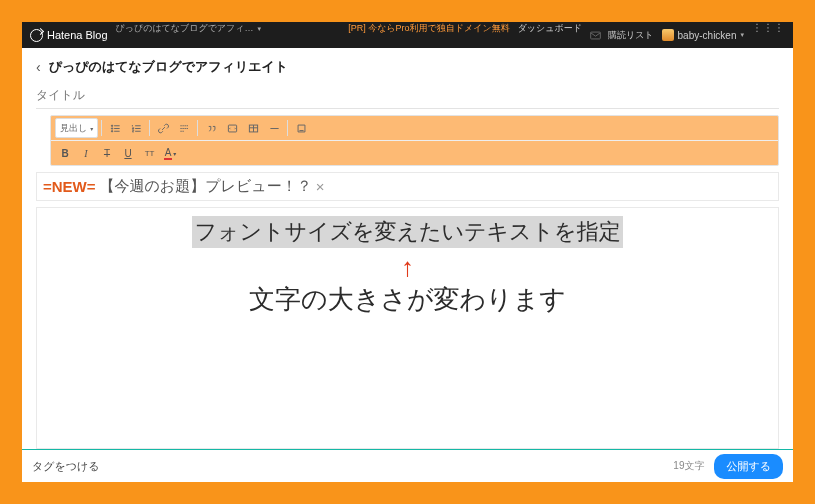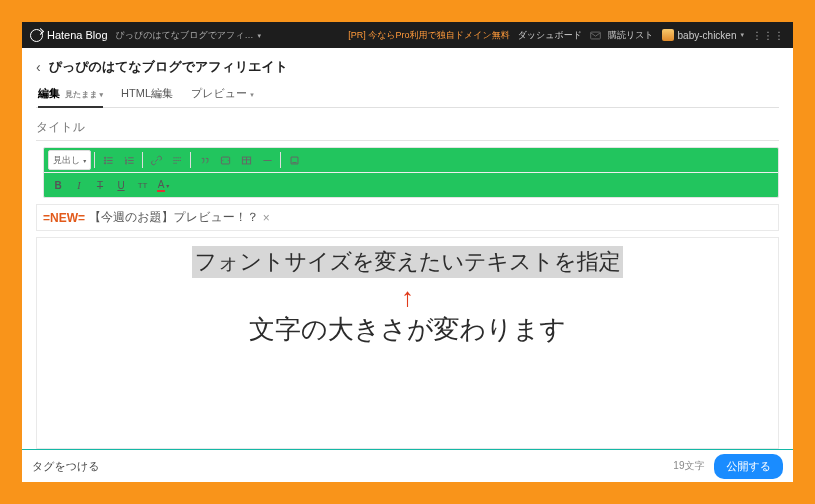--- a/index.html
+++ b/index.html
@@ -1,19 +1,19 @@
 <!DOCTYPE html>
 <html><head>
 <meta charset="utf-8">
 <style>
   html,body{margin:0;padding:0;font-family:"Hiragino Sans","Meiryo",sans-serif;}
   body{background:#f9941a;width:815px;height:504px;overflow:hidden;}
   .frame{position:absolute;left:22px;top:22px;width:771px;height:460px;background:#fff;display:flex;flex-direction:column;}
   
-  .topbar{height:26px;background:#1d1d1d;color:#ccc;display:flex;align-items:center;font-size:10px;padding:0 8px;gap:8px;}
+  .topbar{height:26px;background:#1d1d1d;color:#ccc;display:flex;font-size:10px;padding:0 8px;gap:8px;}
   .topbar .logo{display:flex;align-items:center;gap:4px;font-size:11px;color:#fff;}
   .topbar .logo-icon{width:11px;height:11px;border:1.5px solid #fff;border-radius:50%;position:relative;}
   .topbar .logo-icon:before{content:"";position:absolute;right:-1px;top:-1px;width:4px;height:4px;border-right:1.5px solid #fff;border-top:1.5px solid #fff;transform:rotate(45deg);}
   .topbar .blog-sel{color:#aaa;font-size:9px;}
   .topbar .blog-sel:after{content:"▾";margin-left:4px;font-size:7px;}
   .topbar .spacer{flex:1;}
   .topbar .pr{color:#ff9a3a;font-size:9px;}
   .topbar .hlink{color:#ccc;font-size:9px;cursor:pointer;}
   .topbar .deliver{display:flex;align-items:center;gap:7px;}
   .topbar .user{display:flex;align-items:center;gap:4px;}
@@ -29,29 +29,29 @@
   .tabs{display:flex;gap:18px;margin-top:10px;font-size:11px;color:#555;border-bottom:1px solid #e0e0e0;padding:0 2px;}
   .tab{padding:0 0 6px 0;cursor:pointer;position:relative;}
   .tab.active{color:#000;font-weight:600;}
   .tab.active:after{content:"";position:absolute;left:0;right:0;bottom:-1px;height:2px;background:#333;}
   .tab .sub{font-size:8px;color:#888;margin-left:2px;}
   .tab .dd:after{content:" ▾";font-size:7px;color:#888;}
 
   .title-field{margin:8px 14px 0 14px;}
   .title-input{width:100%;border:none;border-bottom:1px solid #e3e3e3;font-size:12px;color:#bbb;padding:4px 0 6px 0;outline:none;background:transparent;}
 
-  .toolbar{margin:6px 14px 0 21px;border:1px solid #e3e3e3;border-radius:2px;background:#22c55e;}
+  .toolbar{margin:6px 14px 0 28px;border:1px solid #e3e3e3;border-radius:2px;background:#fdba74;}
   .tb-row{display:flex;align-items:center;height:24px;padding:0 4px;gap:1px;}
   .tb-row + .tb-row{border-top:1px solid #eee;}
   .tb-btn{min-width:20px;height:20px;display:flex;align-items:center;justify-content:center;font-size:10px;color:#555;cursor:pointer;border-radius:2px;}
   .tb-sep{width:1px;height:16px;background:#ddd;margin:0 2px;}
   .tb-sel{font-size:9px;color:#666;padding:0 4px;border:1px solid #ddd;height:18px;display:flex;align-items:center;border-radius:2px;background:#fff;}
   .tb-sel:after{content:"▾";margin-left:3px;font-size:6px;}
 
-  .banner{margin:6px 14px 0 14px;border:1px solid #e9e9e9;font-size:12px;padding:4px 6px;display:flex;align-items:center;gap:4px;color:#555;}
+  .banner{margin:6px 14px 0 14px;border:1px solid #e9e9e9;font-size:15px;padding:4px 6px;display:flex;align-items:center;gap:4px;color:#555;}
   .banner .new{color:#e25a1b;font-weight:600;}
   .banner .close{color:#999;cursor:pointer;}
 
   .editor{flex:1;margin:6px 14px 0 14px;border:1px solid #e9e9e9;background:#fff;position:relative;overflow:hidden;}
   .ed-content{position:absolute;left:0;right:0;top:8px;text-align:center;}
   .hl{display:inline-block;background:#d7d7d7;color:#2c2c2c;font-size:22px;padding:1px 2px;}
   .arrow{color:#e03a1a;font-size:26px;margin:6px 0 2px 0;line-height:1;}
   .big{font-size:26px;color:#2b2b2b;}
 
   .footer{height:32px;border-top:1px solid #14b8a6;display:flex;align-items:center;padding:0 10px;font-size:11px;gap:10px;}
@@ -88,31 +88,20 @@
       <span>baby-chicken</span>
     </div>
     <div class="menu-dots">⋮⋮⋮</div>
   </div>
 
   <div class="page">
     <div class="page-head">
       <div class="crumb">
         <span class="back">‹</span>
         <span class="title">ぴっぴのはてなブログでアフィリエイト</span>
-      </div>
-      <div class="tabs">
-        <div class="tab active">
-          <span>編集</span>
-          <span class="sub dd">見たまま</span>
-        </div>
-        <div class="tab">HTML編集</div>
-        <div class="tab">
-          <span>プレビュー</span>
-          <span class="dd"></span>
-        </div>
       </div>
     </div>
 
     <div class="title-field">
       <input class="title-input" placeholder="タイトル" style="">
     </div>
 
     <div class="toolbar">
       <div class="tb-row">
         <div class="tb-sel">見出し</div>

